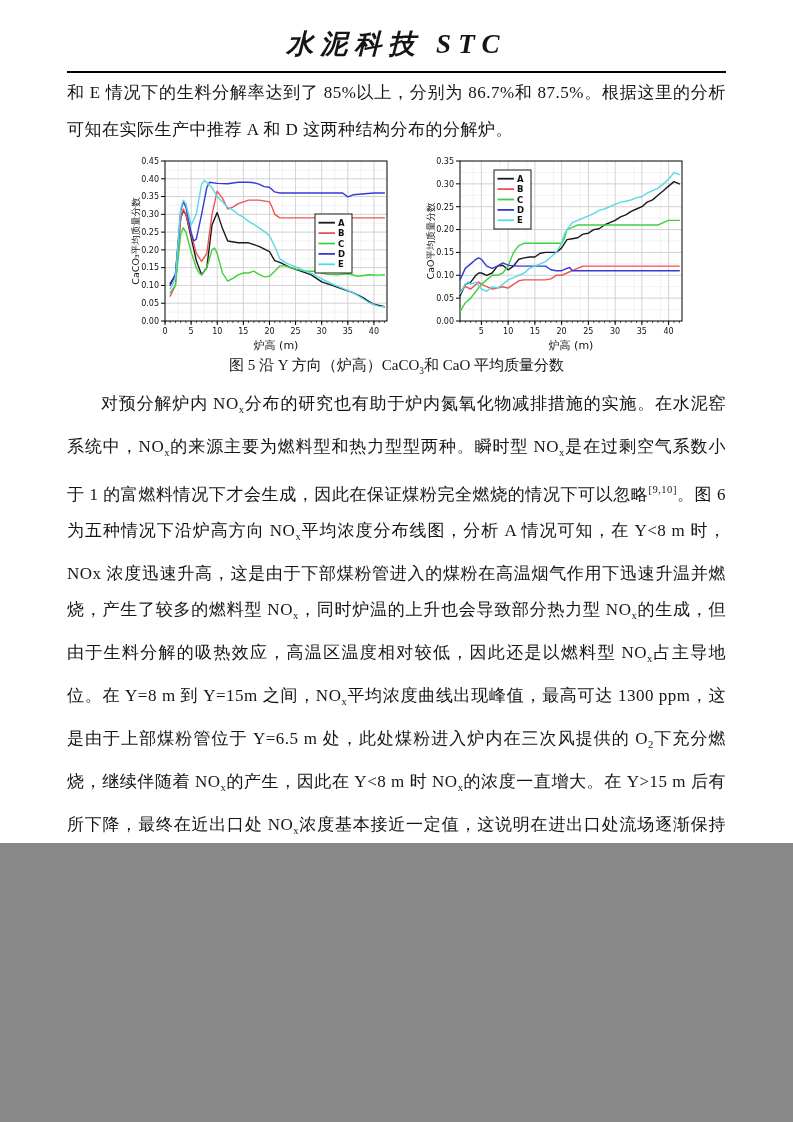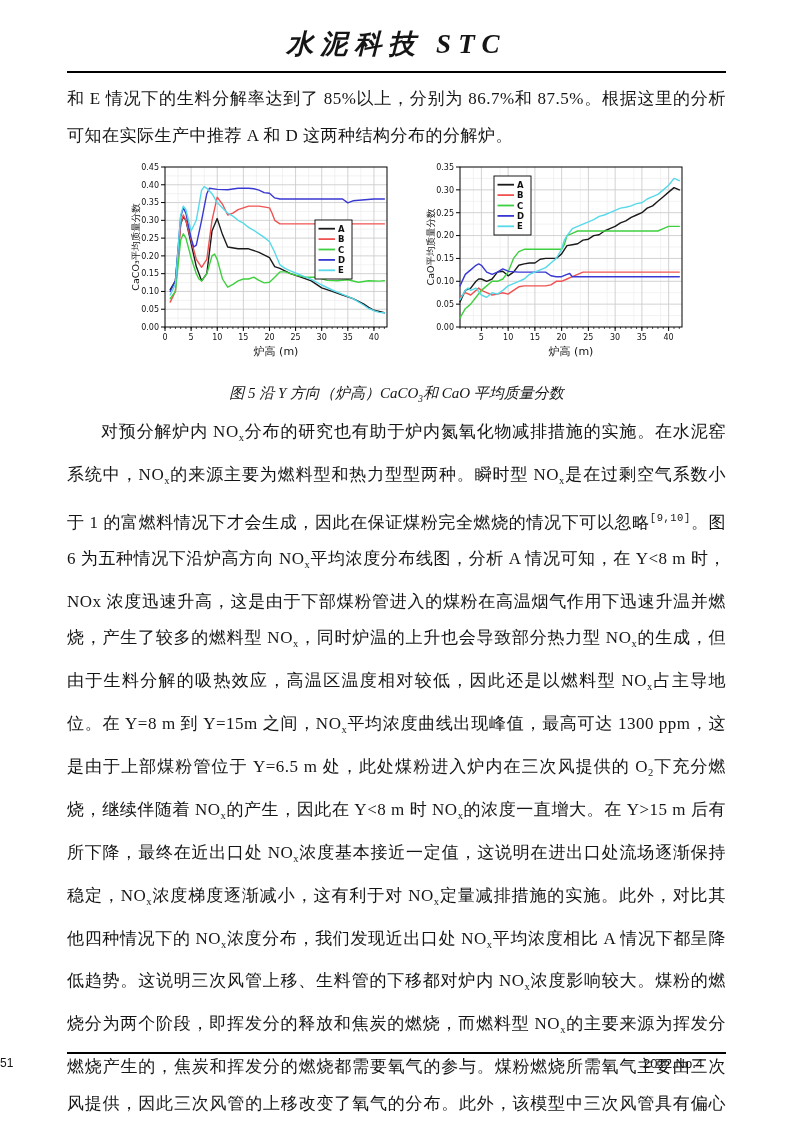--- a/index.html
+++ b/index.html
@@ -1,18 +1,18 @@
 <!DOCTYPE html>
 <html lang="zh"><head>
 <meta charset="utf-8">
 <style>
   html,body{margin:0;padding:0;background:#888;}
   .page{
     position:relative;
-    width:793px;height:1122px;
+    width:793px;height:843px;
     background:#ffffff;
     margin:0 auto;
     font-family:"Liberation Serif","DejaVu Serif",serif;
     color:#151515;
     overflow:hidden;
   }
   .content{position:absolute;left:67px;right:67px;top:0;}
   .journal-title{
     margin-top:26px;
     text-align:center;
@@ -27,38 +27,37 @@
     border-top:2.5px solid #000;
     height:0;
   }
   p.body-text{
     margin:0;
     font-size:17px;
     line-height:36.5px;
     text-align:justify;
     letter-spacing:0.5px;
   }
-  p.intro{margin-top:8px;text-indent:0;}
+  p.intro{margin-top:2px;text-indent:0;}
   p.main{margin-top:5px;text-indent:2em;}
   sub{font-size:0.62em;}
-  sup{font-size:0.62em;font-family:Liberation Mono, monospace;}
+  sup{font-size:0.62em;}
   .figure-row{
     display:flex;
     gap:30px;
     margin-top:6px;
     margin-left:62px;
     height:200px;
   }
   .chart{width:265px;height:200px;}
   .figure-caption{
     text-align:center;
     font-size:15px;
-    margin-top:23px;
+    margin-top:1px;
     line-height:20px;
-    font-style:italic;
   }
   .footer-rule{
     position:absolute;
     left:67px;right:67px;top:1052px;
     border-top:2px solid #000;
   }
   .page-number{
     position:absolute;
     top:1056px;left:0;right:0;
     text-align:left;

